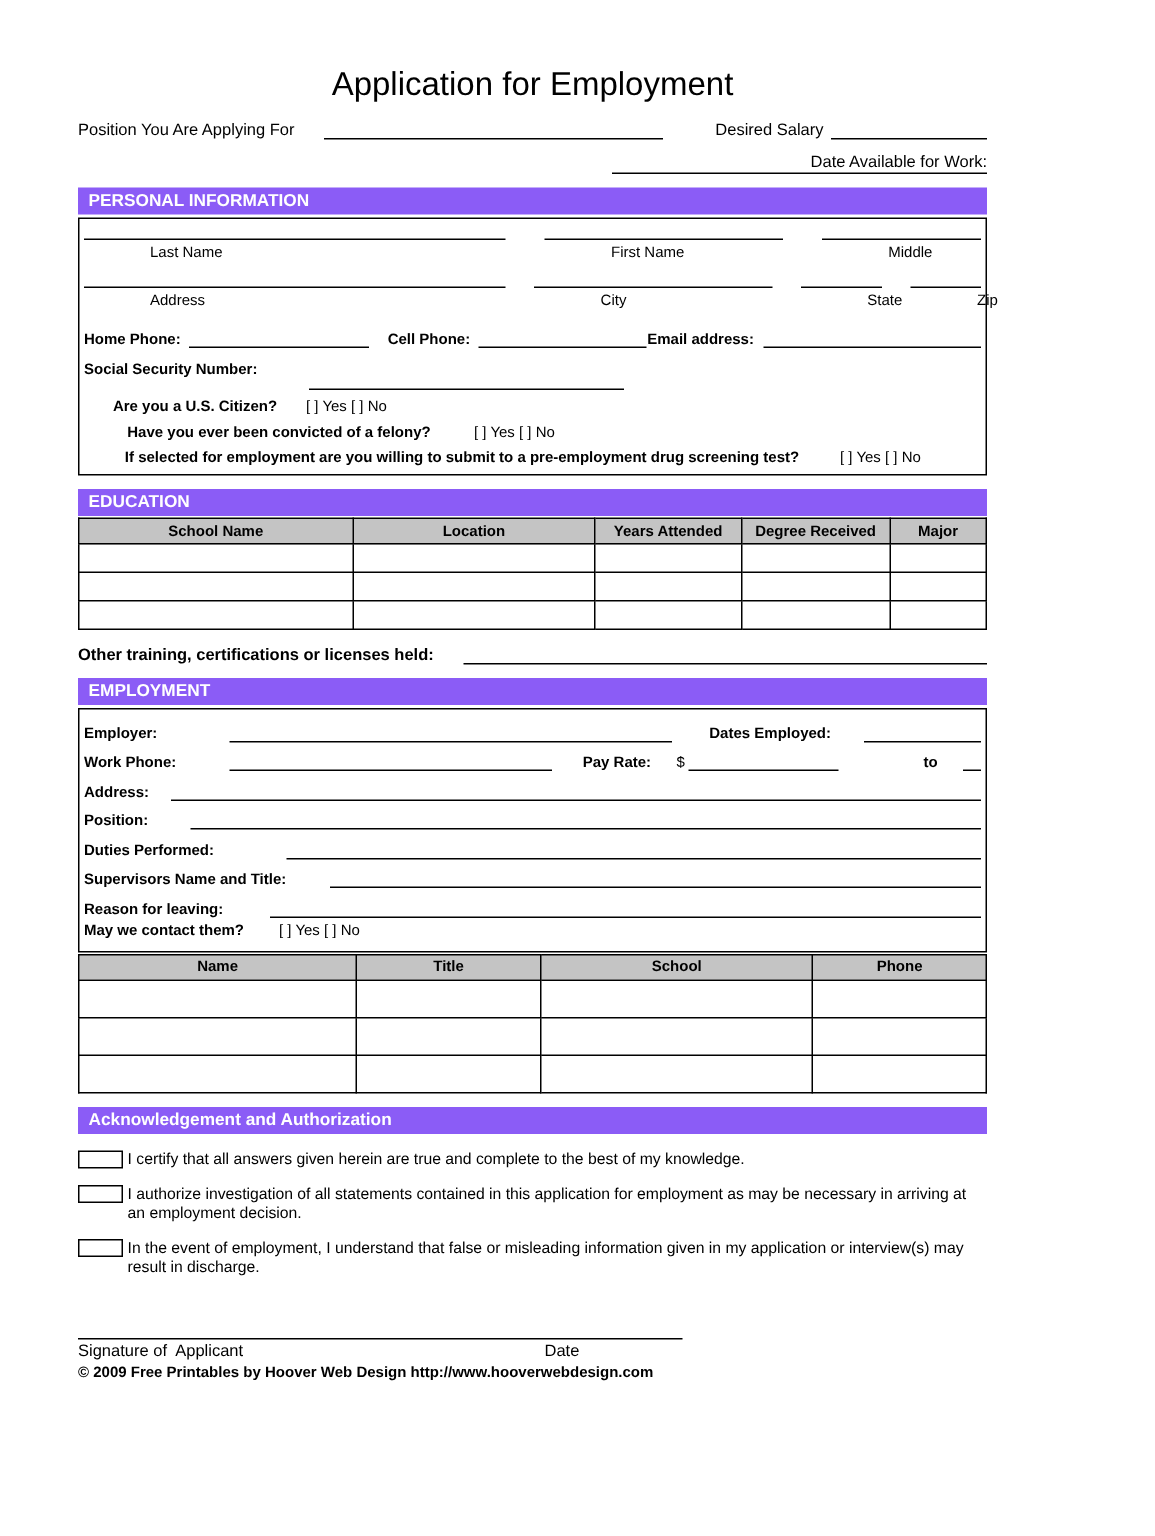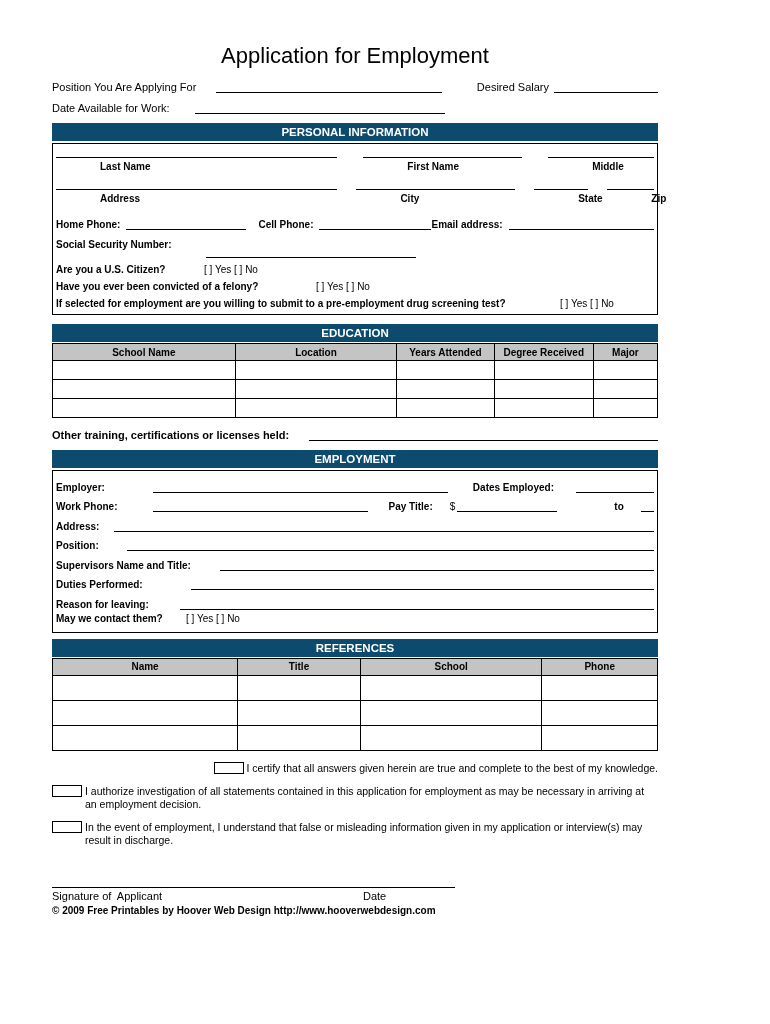--- a/index.html
+++ b/index.html
@@ -18,51 +18,51 @@
     font-weight: normal;
     margin-top: 44px;
     line-height: 24px;
   }
 
   .flex { display: flex; align-items: flex-end; }
   .fill { border-bottom: 1.5px solid #000; height: 2px; }
   .grow { flex: 1; }
 
   .top-row1 { margin-top: 13px; font-size: 11px; }
-  .top-row2 { margin-top: 9px; font-size: 11px; }
+  .top-row2 { margin-top: 9px; font-size: 11px; flex-direction: column; }
 
   .bar {
-    background: #0c4a6e; color: #fff;
+    background: #8b5cf6; color: #fff;
     font-weight: bold; font-size: 11.5px;
-    padding: 3px 7px; line-height: 12px; text-align: center;
+    padding: 3px 7px; line-height: 12px;
   }
   .bar.personal { margin-top: 9px; }
   .bar.education { margin-top: 9px; }
   .bar.employment { margin-top: 9px; }
   .bar.references { margin-top: 6px; }
   .bar.ack { margin-top: 9px; }
 
   .pbox {
     border: 1.5px solid #000;
     margin-top: 2px;
     padding: 0 3px 5px 3px;
     font-size: 10px;
   }
   .uf .line { border-top: 1.5px solid #000; height: 0; }
-  .uf .flabel { font-weight: bold; font-size: 10px; padding-top: 3px; line-height: 12px; padding-left: 44px; }
+  .uf .flabel { font-weight: normal; font-size: 10px; padding-top: 3px; line-height: 12px; padding-left: 44px; }
   .name-row { display: flex; justify-content: space-between; padding-top: 13px; }
   .addr-row { display: flex; justify-content: space-between; padding-top: 16px; }
   .w-last { width: 47%; } .w-first { width: 26.5%; } .w-mid { width: 17.7%; }
   .w-state { width: 9%; } .w-zip { width: 7.8%; }
   .phone-row { margin-top: 14px; font-size: 10px; }
   .blabel { font-weight: bold; white-space: nowrap; }
   .ssn-label { margin-top: 9px; font-weight: bold; }
   .ssn-line { margin: 7px 0 0 150px; width: 210px; border-bottom: 1.5px solid #000; height: 0; }
   .q-row { margin-top: 6px; display: flex; }
-  .q-row .blabel { display: inline-block; }
+  .q-row .blabel { display: inline-block; text-align: center; }
   .yesno { font-weight: normal; white-space: pre; }
   .minw-citizen { min-width: 148px; }
   .minw-felony { min-width: 260px; }
   .minw-drug { min-width: 504px; }
   .minw-contact { min-width: 130px; }
 
   table { width: 100%; border-collapse: collapse; table-layout: fixed; border: 1.5px solid #000; }
   th { background: #c4c4c4; border: 1px solid #000; font-size: 10px; font-weight: bold; height: 17px; text-align: center; }
   td { border: 1px solid #000; height: 19px; }
   table.refs td { height: 25px; }
@@ -73,21 +73,21 @@
 
   .ebox {
     border: 1.5px solid #000;
     margin-top: 2px;
     padding: 2px 3px 4px 3px;
     font-size: 10px;
   }
   .erow { display: flex; align-items: flex-end; height: 19.5px; }
   .erow.contact { height: 18px; align-items: center; }
 
-  .stmt { display: flex; margin-top: 11px; font-size: 10.5px; align-items: flex-start; justify-content: flex-end; }
+  .stmt { display: flex; margin-top: 11px; font-size: 10.5px; align-items: flex-start; }
   .stmt + .stmt { margin-top: 10px; }
   .chk { width: 30px; height: 12px; border: 1.5px solid #000; flex: none; margin-top: 0; }
   .stxt { margin-left: 3px; line-height: 13px; max-width: 592px; }
   .stmts { margin-top: 1px; }
 
   .sig-line { margin-top: 40px; width: 403px; border-bottom: 1.5px solid #000; height: 0; }
   .sig-labels { display: flex; font-size: 11px; margin-top: 2px; }
   .sig-labels .sig-name { width: 311px; white-space: pre; }
   .footer { font-size: 10px; font-weight: bold; margin-top: 3px; }
 
@@ -238,53 +238,52 @@
   <div class="ebox">
     <div class="erow">
       <span class="blabel">Employer:</span>
       <span class="fill w295 ml48"></span>
       <span class="blabel mla">Dates Employed:</span>
       <span class="fill w78 ml22"></span>
     </div>
     <div class="erow">
       <span class="blabel">Work Phone:</span>
       <span class="fill w215 ml36"></span>
-      <span class="blabel ml20">Pay Title:</span>
+      <span class="blabel ml20">Pay Rate:</span>
       <span class="ml17">$</span>
       <span class="fill w100 ml2"></span>
       <span class="blabel ml57">to</span>
       <span class="fill grow ml17"></span>
     </div>
     <div class="erow">
       <span class="blabel">Address:</span>
       <span class="fill grow ml15"></span>
     </div>
     <div class="erow">
       <span class="blabel">Position:</span>
       <span class="fill grow ml28"></span>
     </div>
     <div class="erow">
+      <span class="blabel">Duties Performed:</span>
+      <span class="fill grow ml48"></span>
+    </div>
+    <div class="erow">
       <span class="blabel">Supervisors Name and Title:</span>
       <span class="fill grow ml29"></span>
-    </div>
-    <div class="erow">
-      <span class="blabel">Duties Performed:</span>
-      <span class="fill grow ml48"></span>
     </div>
     <div class="erow">
       <span class="blabel">Reason for leaving:</span>
       <span class="fill grow ml31"></span>
     </div>
     <div class="erow contact">
       <span class="blabel minw-contact">May we contact them?</span>
       <span class="yesno">[ ] Yes [ ] No</span>
     </div>
   </div>
 
-  <div class="bar references">REFERENCES</div>
 
   <table class="refs edu-table">
     <colgroup>
       <col style="width:30.6%">
         <col style="width:20.3%">
         <col style="width:30%">
         <col style="width:19.1%">
     </colgroup>
     <thead>
       <tr>
@@ -309,20 +308,21 @@
       </tr>
       <tr>
         <td></td>
           <td></td>
           <td></td>
           <td></td>
       </tr>
     </tbody>
   </table>
 
+  <div class="bar ack">Acknowledgement and Authorization</div>
 
   <div class="stmts">
     <div class="stmt">
       <span class="chk"></span>
       <span class="stxt">I certify that all answers given herein are true and complete to the best of my knowledge.</span>
     </div>
     <div class="stmt">
       <span class="chk"></span>
       <span class="stxt">I authorize investigation of all statements contained in this application for employment as may be necessary in arriving at an employment decision.</span>
     </div>

